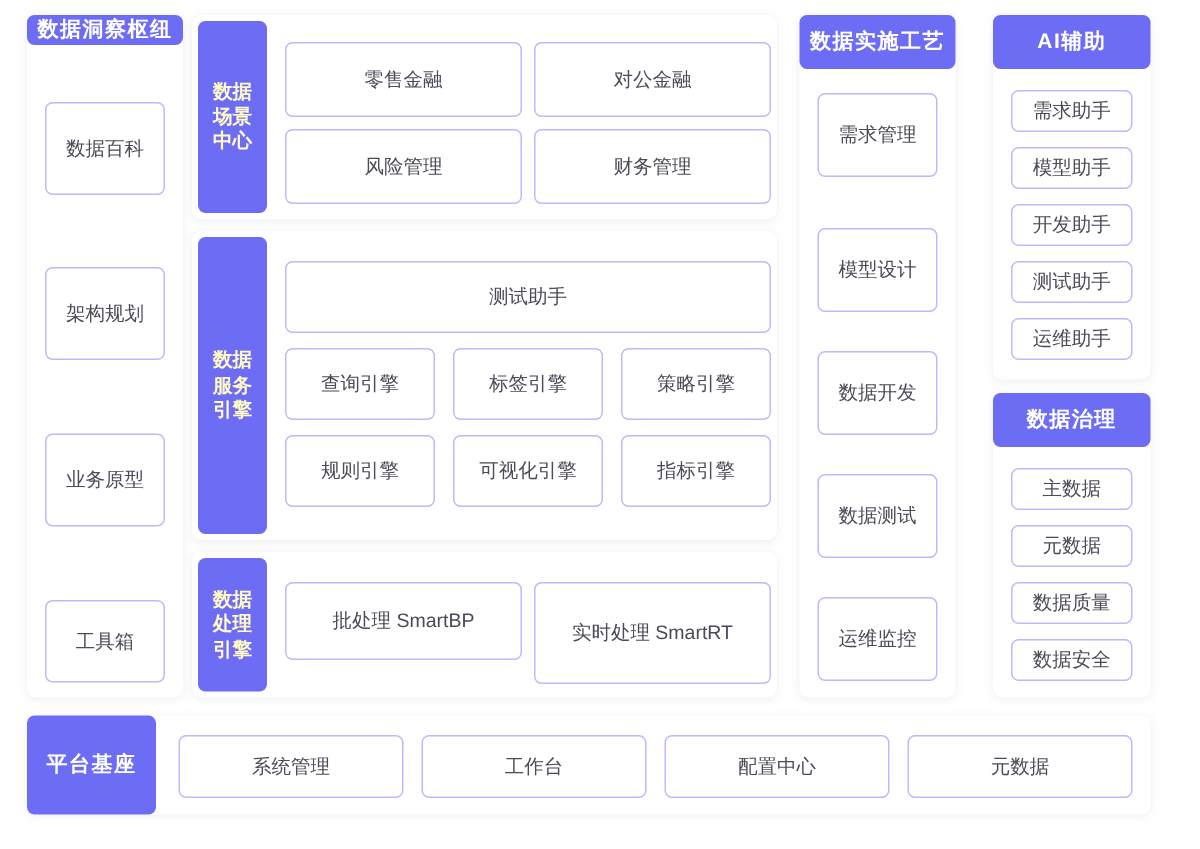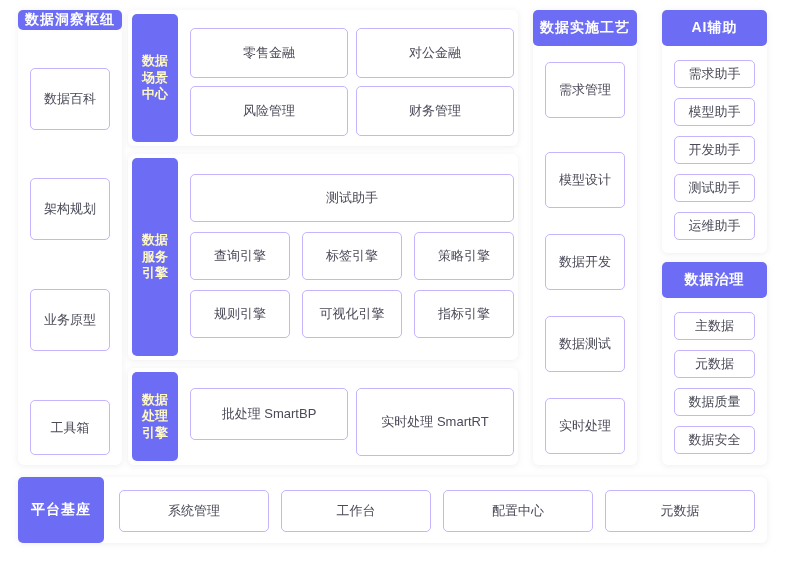--- a/index.html
+++ b/index.html
@@ -161,21 +161,21 @@
     <div class="tile" style="left:228px; top:20px; width:158px; height:68px;">实时处理  SmartRT</div>
   </div>
 
   <div class="panel" id="col-craft">
     <div class="hdr">数据实施工艺</div>
 
     <div class="tile" style="left:12px; top:52px; width:80px; height:56px;">需求管理</div>
     <div class="tile" style="left:12px; top:142px; width:80px; height:56px;">模型设计</div>
     <div class="tile" style="left:12px; top:224px; width:80px; height:56px;">数据开发</div>
     <div class="tile" style="left:12px; top:306px; width:80px; height:56px;">数据测试</div>
-    <div class="tile" style="left:12px; top:388px; width:80px; height:56px;">实时处理</div>
+    <div class="tile" style="left:12px; top:388px; width:80px; height:56px;">运维监控</div>
   </div>
 
   <div class="panel" id="col-ai">
     <div class="hdr">AI辅助</div>
 
     <div class="tile" style="left:12px; top:50px; width:81px; height:28px;">需求助手</div>
     <div class="tile" style="left:12px; top:88px; width:81px; height:28px;">模型助手</div>
     <div class="tile" style="left:12px; top:126px; width:81px; height:28px;">开发助手</div>
     <div class="tile" style="left:12px; top:164px; width:81px; height:28px;">测试助手</div>
     <div class="tile" style="left:12px; top:202px; width:81px; height:28px;">运维助手</div>

